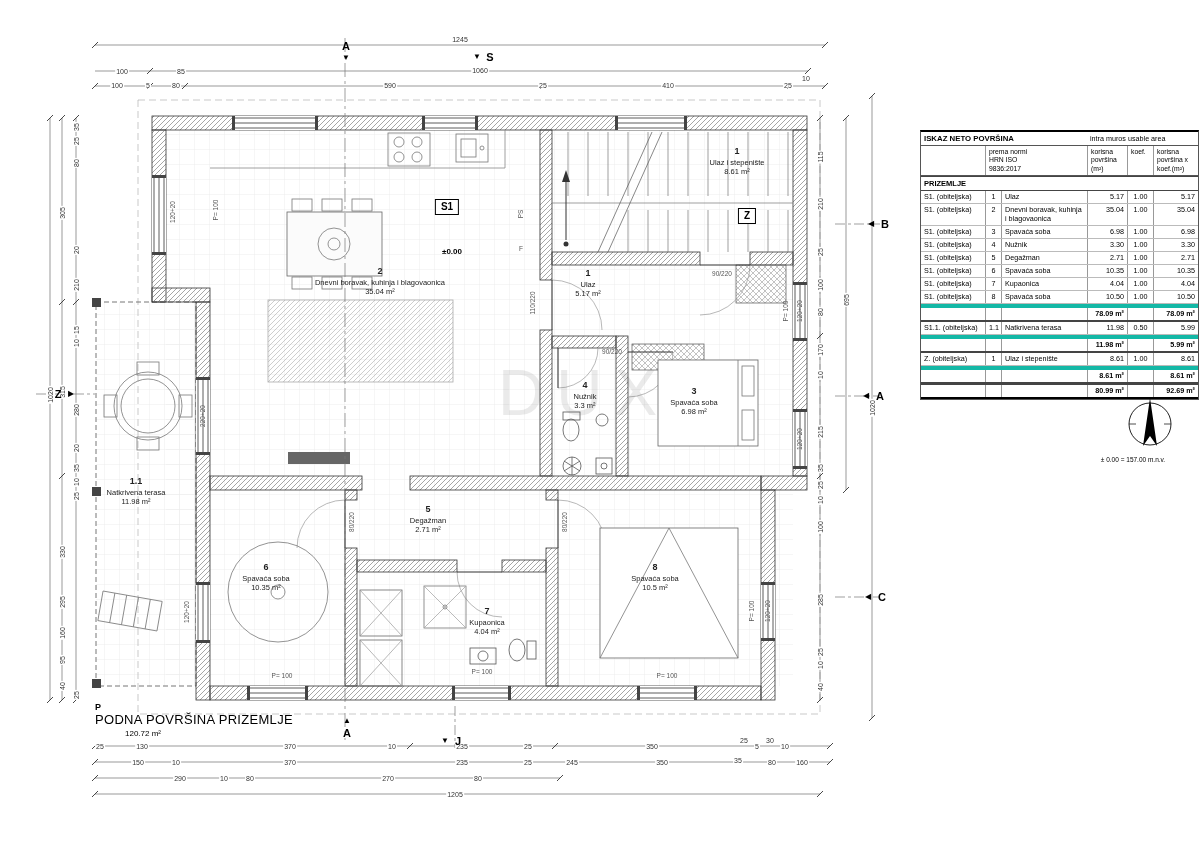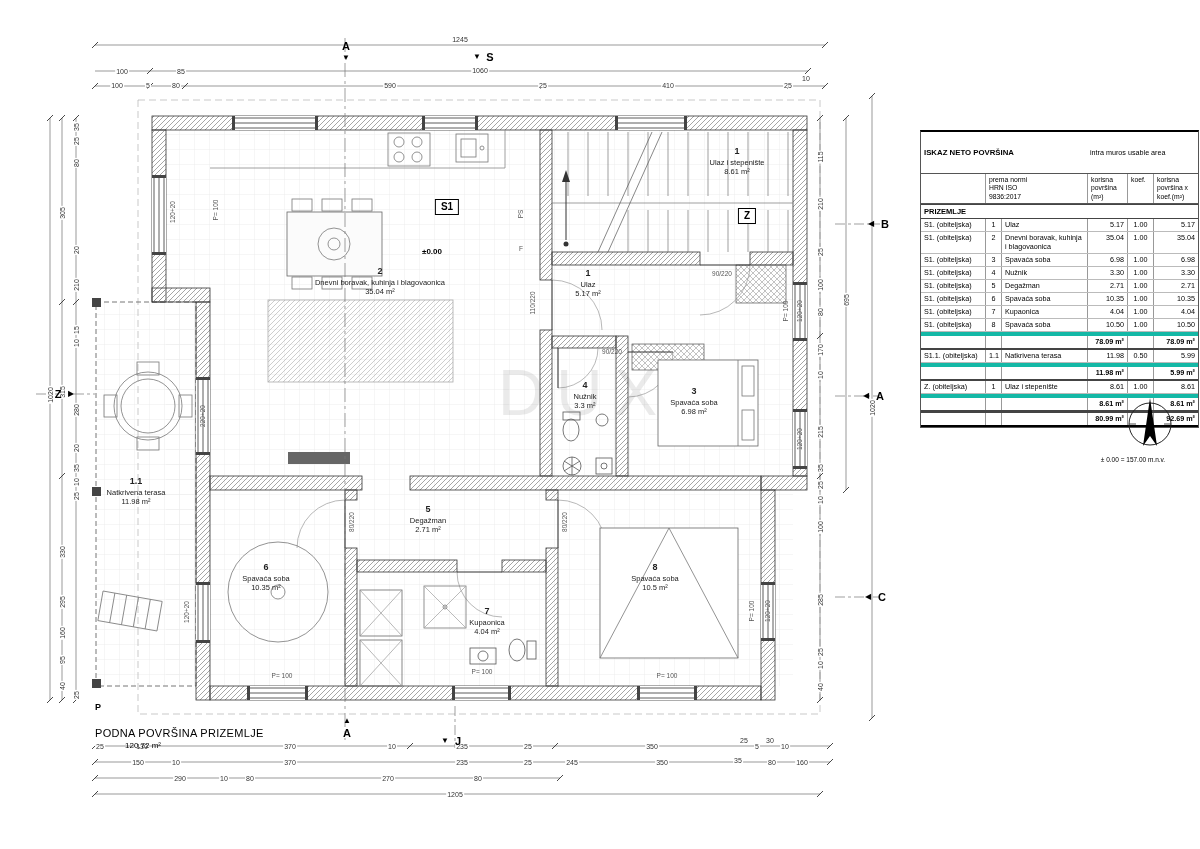--- a/index.html
+++ b/index.html
@@ -15,29 +15,29 @@
 .inl.boxed{border:1px solid #000;background:#fff;color:#000;padding:2px 5px;font-size:10px;font-weight:bold}
 .inl.lvl{font-size:8px;font-weight:bold;color:#000}
 .marker{position:absolute;font-size:11px;font-weight:bold;color:#000;transform:translate(-50%,-50%);line-height:1}
 .tri{position:absolute;font-size:8px;color:#000;transform:translate(-50%,-50%);line-height:1}
 .room{position:absolute;text-align:center;transform:translate(-50%,-50%);color:#222;line-height:1.3;z-index:2}
 .room .rn{font-weight:bold;font-size:9px}
 .room .rm{font-size:7.5px;white-space:nowrap}
 .room .ra{font-size:7.5px}
 #floor-area-note{position:absolute;left:95px;top:702px;z-index:2}
 #floor-area-note .fa-code{font-size:9px;font-weight:bold}
-#floor-area-note .fa-label{font-size:11px;margin-top:15px;letter-spacing:.3px}
+#floor-area-note .fa-label{font-size:13px;margin-top:0;letter-spacing:.3px}
 #floor-area-note .fa-value{font-size:8px;margin-top:2px;padding-left:30px}
 #right-panel{position:absolute;left:903px;top:0;width:297px;height:849px;z-index:3;background:#fff}
 .tb{position:absolute;right:8px;top:26px;text-align:right}
 .tb .t1{font-size:17px;font-weight:bold;letter-spacing:.5px}
 .tb .t2{font-size:15px;font-weight:bold;margin-top:4px}
 #area-table{position:absolute;left:17px;top:130px;width:279px;border:1px solid #555;border-top:2px solid #000;background:#fff}
 .t-head1{display:grid;grid-template-columns:166px 111px;border-bottom:1px solid #555}
-.t-head1 .tc{padding:16px 3px;font-size:7.2px}
+.t-head1 .tc{padding:2px 3px;font-size:7.2px}
 .t-head1 .h-title{font-weight:bold;font-size:7.8px}
 .t-head2{display:grid;grid-template-columns:64px 102px 40px 26px 45px;border-bottom:1px solid #555}
 .t-head2 .tc{padding:2px 3px;font-size:6.8px;line-height:1.25;white-space:pre-line;border-left:1px solid #999}
 .t-head2 .tc:first-child{border-left:none}
 .t-row{display:grid;grid-template-columns:64px 17px 85px 40px 26px 45px;border-bottom:1px solid #bbb}
 .t-row .tc{padding:1.5px 3px;font-size:7.2px;line-height:1.25}
 .t-row .c-num{text-align:center;border-left:1px solid #999;border-right:1px solid #999}
 .t-row .c-area,.t-row .c-result{text-align:right;border-left:1px solid #999}
 .t-row .c-koef{text-align:center;border-left:1px solid #999}
 .t-section{grid-template-columns:1fr;border-bottom:1px solid #444;border-top:1px solid #444}
@@ -336,21 +336,21 @@
       <span class="dim" style="left: 772px; top: 762px;">80</span>
       <span class="dim" style="left: 802px; top: 762px;">160</span>
       <span class="dim" style="left: 180px; top: 778px;">290</span>
       <span class="dim" style="left: 224px; top: 778px;">10</span>
       <span class="dim" style="left: 250px; top: 778px;">80</span>
       <span class="dim" style="left: 388px; top: 778px;">270</span>
       <span class="dim" style="left: 478px; top: 778px;">80</span>
       <span class="dim" style="left: 455px; top: 794px;">1205</span>
       <span class="inl boxed" style="left: 447px; top: 207px;">S1</span>
       <span class="inl boxed" style="left: 747px; top: 216px;">Z</span>
-      <span class="inl lvl" style="left: 432px; top: 252px; text-align: center;">±0.00</span>
+      <span class="inl lvl" style="left: 452px; top: 252px; text-align: center;">±0.00</span>
       <span class="inl rot" style="left: 521px; top: 214px;">PS</span>
       <span class="inl" style="left: 521px; top: 249px;">F</span>
       <span class="inl rot" style="left: 216px; top: 210px;">P= 100</span>
       <span class="inl rot" style="left: 173px; top: 212px;">120+20</span>
       <span class="inl rot" style="left: 203px; top: 416px;">220+20</span>
       <span class="inl rot" style="left: 187px; top: 612px;">120+20</span>
       <span class="inl rot" style="left: 800px; top: 311px;">120+20</span>
       <span class="inl rot" style="left: 786px; top: 311px;">P= 100</span>
       <span class="inl rot" style="left: 800px; top: 439px;">120+20</span>
       <span class="inl rot" style="left: 768px; top: 611px;">120+20</span>

